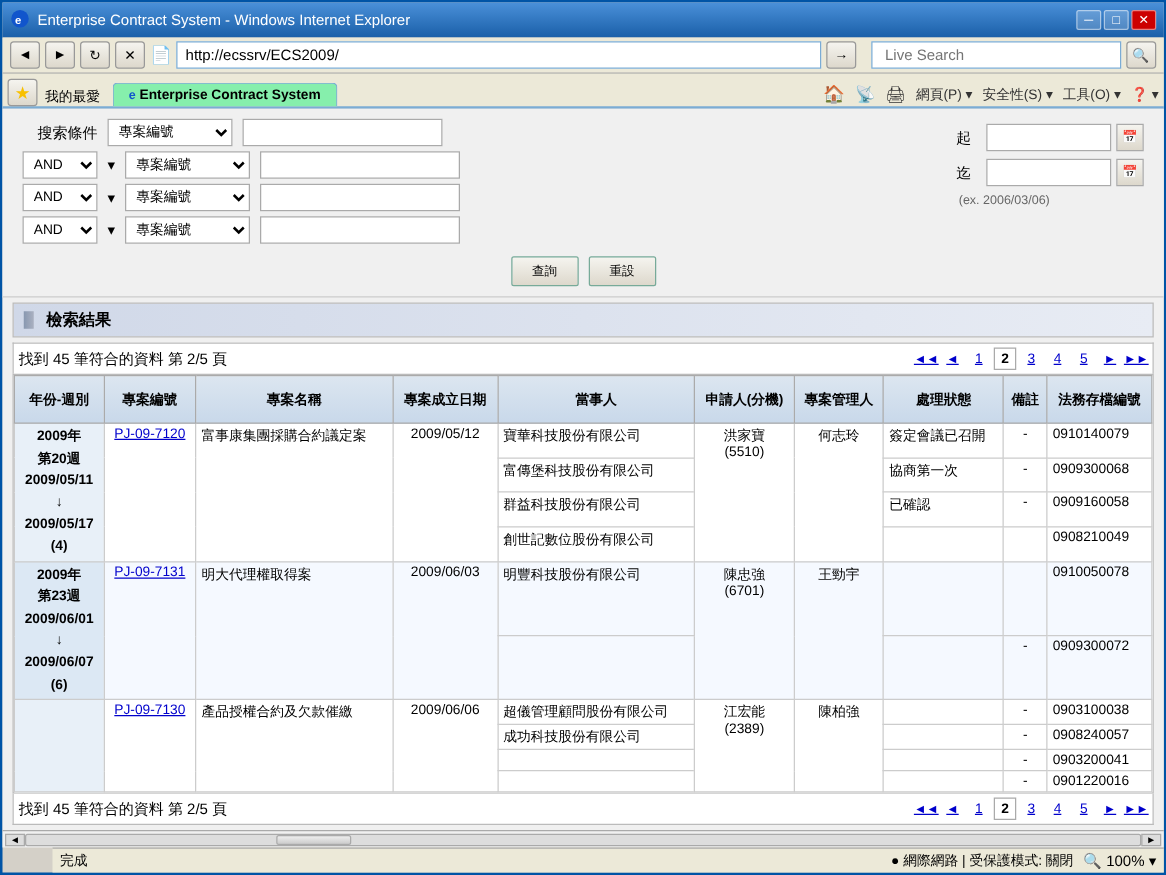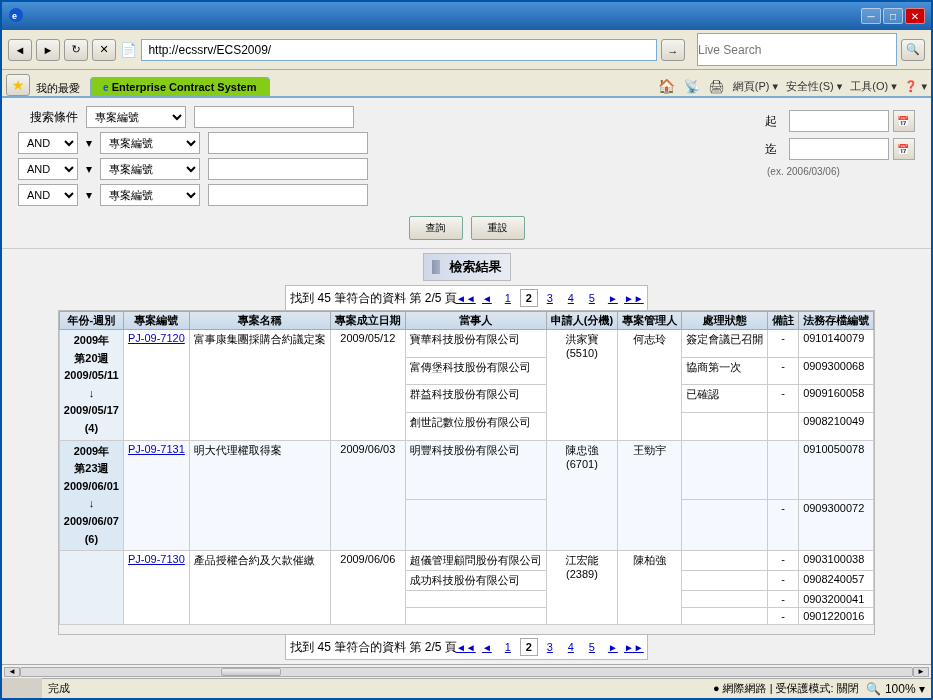--- a/index.html
+++ b/index.html
@@ -8,25 +8,25 @@
     
     .browser-window { width: 933px; height: 700px; border: 2px solid #0054a6; display: flex; flex-direction: column; }
     .title-bar { background: linear-gradient(to bottom, #4a90d9 0%, #1a5fa8 100%); color: white; padding: 3px 6px; display: flex; align-items: center; justify-content: space-between; height: 28px; }
     .title-bar-left { display: flex; align-items: center; gap: 6px; font-size: 12px; }
     .title-bar-right { display: flex; gap: 2px; }
     .win-btn { width: 20px; height: 16px; display: flex; align-items: center; justify-content: center; font-size: 10px; cursor: pointer; border: 1px solid rgba(255,255,255,0.5); border-radius: 2px; color: white; background: rgba(255,255,255,0.2); }
     .win-btn.close { background: #cc0000; }
     .address-bar { display: flex; align-items: center; gap: 4px; padding: 3px 6px; background: #ece9d8; border-bottom: 1px solid #aaa; }
     .nav-btn { width: 24px; height: 22px; background: linear-gradient(to bottom, #f5f4ef, #ddd8cc); border: 1px solid #999; border-radius: 3px; cursor: pointer; display: flex; align-items: center; justify-content: center; font-size: 11px; }
     .address-input { flex: 1; height: 22px; border: 1px solid #7bacd4; padding: 2px 6px; font-size: 12px; background: white; }
-    .live-search-box { width: 200px; height: 33px; border: 1px solid #7bacd4; padding: 2px 0; font-size: 12px; background: white; }
+    .live-search-box { width: 200px; height: 22px; border: 1px solid #7bacd4; padding: 2px 10px; font-size: 12px; background: white; }
 
     .tab-bar { background: #ece9d8; display: flex; align-items: flex-end; padding: 4px 4px 0; gap: 2px; border-bottom: 2px solid #7bacd4; }
     .tab { background: #c8e0f0; border: 1px solid #7bacd4; border-bottom: none; padding: 3px 12px; font-size: 11px; cursor: pointer; border-radius: 4px 4px 0 0; color: #333; }
-    .tab.active { background: #84cc16; color: #000; font-weight: bold; }
+    .tab.active { background: #86efac; color: #000; font-weight: bold; }
     .tab-icons { margin-left: auto; display: flex; gap: 8px; align-items: center; font-size: 12px; color: #333; padding-bottom: 2px; }
 
     
     .content-area { flex: 1; background: #f0f0f0; overflow: hidden; display: flex; flex-direction: column; }
 
     .search-form { background: #f0f0f0; padding: 8px 16px; border-bottom: 1px solid #ccc; }
     .form-row { display: flex; align-items: center; gap: 8px; margin-bottom: 4px; }
     .form-label { width: 60px; text-align: right; font-size: 12px; }
     .condition-select { height: 22px; border: 1px solid #aaa; background: white; font-size: 11px; padding: 0 4px; }
     .condition-select.narrow { width: 60px; }
@@ -34,34 +34,34 @@
     .text-input { height: 22px; width: 160px; border: 1px solid #aaa; background: white; font-size: 11px; padding: 0 4px; }
     .date-row { display: flex; align-items: center; gap: 4px; margin-bottom: 2px; }
     .date-label { width: 20px; font-size: 12px; }
     .date-input { height: 22px; width: 100px; border: 1px solid #aaa; background: white; font-size: 11px; padding: 0 4px; }
     .cal-btn { width: 22px; height: 22px; border: 1px solid #aaa; background: linear-gradient(to bottom, #f5f4ef, #ddd8cc); cursor: pointer; display: flex; align-items: center; justify-content: center; font-size: 10px; }
     .date-hint { font-size: 10px; color: #666; margin-left: 2px; }
     .btn-row { display: flex; gap: 8px; justify-content: center; margin-top: 6px; }
     .action-btn { height: 24px; padding: 0 16px; border: 1px solid #7a9; background: linear-gradient(to bottom, #f5f4ef, #ddd8cc); cursor: pointer; font-size: 10px; border-radius: 2px; }
 
     
-    .results-section { flex: 1; overflow: hidden; display: flex; flex-direction: column; padding: 4px 8px; align-items: center; }
+    .results-section { flex: 1; overflow: hidden; display: flex; flex-direction: column; padding: 4px 8px; }
     .results-header { background: linear-gradient(to right, #d0d8e8, #e8ecf4); border: 1px solid #bbb; padding: 4px 8px; font-size: 13px; font-weight: bold; margin-bottom: 4px; display: flex; align-items: center; gap: 6px; }
     .results-header::before { content: ''; display: inline-block; width: 8px; height: 14px; background: linear-gradient(to right, #8898b0, #aab0c0); margin-right: 4px; }
 
     .pagination-top { display: flex; align-items: center; justify-content: space-between; padding: 3px 4px; font-size: 12px; background: white; border: 1px solid #bbb; border-bottom: none; }
     .page-nav { display: flex; align-items: center; gap: 3px; }
     .page-nav a, .page-nav span { display: inline-flex; align-items: center; justify-content: center; width: 18px; height: 18px; font-size: 11px; cursor: pointer; color: #0000cc; text-decoration: underline; border: 1px solid transparent; }
     .page-nav span.current-page { color: #000; text-decoration: none; font-weight: bold; border: 1px solid #aaa; }
     .page-nav .nav-arrow { font-size: 10px; }
 
     .table-container { flex: 1; overflow-y: auto; border: 1px solid #bbb; }
     table { width: 100%; border-collapse: collapse; background: white; font-size: 11px; }
     thead tr { background: linear-gradient(to bottom, #dce6f0, #c8d8ea); }
-    th { border: 1px solid #aaa; padding: 1px 4px; text-align: center; font-weight: bold; font-size: 11px; white-space: nowrap; }
+    th { border: 1px solid #aaa; padding: 11px 4px; text-align: center; font-weight: bold; font-size: 11px; white-space: nowrap; }
     td { border: 1px solid #ccc; padding: 2px 4px; vertical-align: top; font-size: 11px; }
     .td-center { text-align: center; margin-left: 37px; }
     .td-link { color: #0000cc; text-decoration: underline; cursor: pointer; }
     .year-week-cell { font-weight: bold; text-align: center; }
 
     .pagination-bottom { display: flex; align-items: center; justify-content: space-between; padding: 3px 4px; font-size: 12px; background: white; border: 1px solid #bbb; border-top: none; }
 
     .scrollbar-h { height: 14px; background: #f0f0f0; border-top: 1px solid #aaa; display: flex; align-items: center; padding: 0 2px; }
     .scroll-track { flex: 1; height: 10px; background: #ddd; border: 1px solid #aaa; border-radius: 2px; position: relative; }
     .scroll-thumb { width: 60px; height: 8px; background: linear-gradient(to bottom, #eee, #ccc); border: 1px solid #aaa; border-radius: 2px; position: absolute; left: 200px; top: 0; }
@@ -75,20 +75,21 @@
 <div class="browser-window">
 
   <div class="title-bar">
     <div class="title-bar-left">
       <span>
         <svg width="16" height="16" viewBox="0 0 16 16">
             <circle cx="8" cy="8" r="7" fill="#1155cc"></circle>
             <text x="4" y="12" font-size="9" fill="white" font-weight="bold">e</text>
           </svg>
       </span>
+      <span>Enterprise Contract System - Windows Internet Explorer</span>
     </div>
     <div class="title-bar-right">
       <div class="win-btn">─</div>
       <div class="win-btn">□</div>
       <div class="win-btn close">✕</div>
     </div>
   </div>
 
   <div class="address-bar">
     <div class="nav-btn">◄</div>

